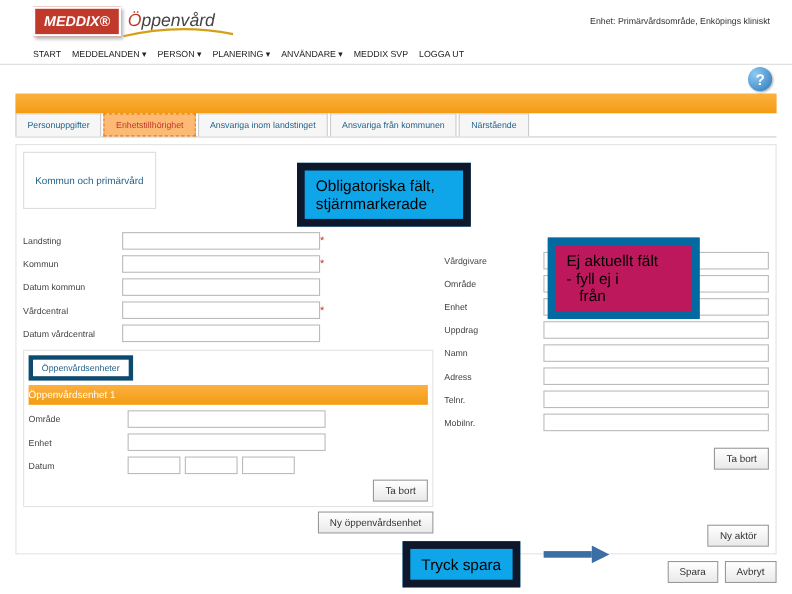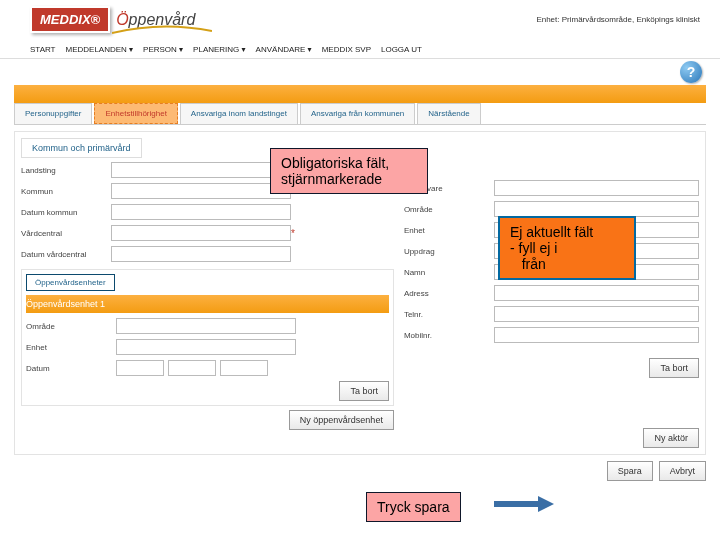--- a/index.html
+++ b/index.html
@@ -13,37 +13,37 @@
   .user-text { font-size: 8px; color: #333; }
   .menubar { display: flex; gap: 10px; padding: 4px 30px; border-bottom: 1px solid #ddd; font-size: 8px; color: #222; margin-top: 6px; }
   .menubar span { cursor: pointer; }
   .help-row { display: flex; justify-content: flex-end; padding: 2px 18px; }
   .help-icon { width: 22px; height: 22px; border-radius: 50%; background: radial-gradient(circle at 30% 30%, #8ecaf2, #2a76b8); color: #fff; display: flex; align-items: center; justify-content: center; font-size: 14px; font-weight: bold; box-shadow: 1px 1px 2px rgba(0,0,0,.3); }
   .orange-bar { height: 18px; background: linear-gradient(#fcb040,#f39c12); margin: 0 14px; }
   .tabstrip { display: flex; margin: 0 14px; border-bottom: 1px solid #ccc; }
   .tab { padding: 5px 10px; font-size: 8px; border: 1px solid #ccc; border-bottom: none; background: #f6f6f6; margin-right: 2px; color: #24648b; }
   .tab.active { border: 1px dashed #e67e22; color: #c0392b; background: #fdba74; }
   .content { margin: 6px 14px; border: 1px solid #e3e3e3; padding: 6px; position: relative; }
-  .section-title { display: inline-block; padding: 4px 10px; color: #24648b; font-size: 9px; border: 1px solid #ddd; background: #fff; margin-bottom: 0; }
+  .section-title { display: inline-block; padding: 20px 10px; color: #24648b; font-size: 9px; border: 1px solid #ddd; background: #fff; margin-bottom: 17px; }
   .form-grid { display: flex; }
   .leftcol { width: 55%; }
   .rightcol { width: 45%; padding-left: 10px; }
   .row { display: flex; align-items: center; margin: 3px 0; min-height: 18px; }
   .lbl { width: 90px; font-size: 8px; color: #444; }
   .inp { flex: 1; height: 16px; border: 1px solid #bbb; background: #fff; }
   .inp.sel { width: 180px; flex: none; }
   .star { width: 10px; color: #c0392b; font-size: 10px; }
   .subsection { border: 1px solid #e3e3e3; margin-top: 6px; padding: 4px; }
-  .sub-title { display: inline-block; padding: 3px 8px; font-size: 8px; color: #24648b; border: 1px solid #0c4a6e; }
+  .sub-title { display: inline-block; padding: 3px 8px; font-size: 8px; color: #24648b; border: 4px solid #0c4a6e; }
   .openvard-hdr { display: block; padding: 4px 0; background: linear-gradient(#fcb040,#f39c12); color: #fff; font-size: 9px; margin: 4px 0; }
   .btn-row { display: flex; justify-content: flex-end; gap: 6px; margin-top: 4px; }
   .btn { padding: 4px 10px; font-size: 9px; border: 1px solid #999; background: linear-gradient(#fff,#e9e9e9); color: #333; cursor: pointer; }
   .footer-btns { display: flex; justify-content: flex-end; gap: 6px; margin: 4px 14px; }
-  .annotation { position: absolute; background: #fca5a5; border: 1px solid #0f172a; padding: 6px 10px; font-size: 14px; color: #000; z-index: 50; }
-  .annot-box2 { background: #f97316; border: 2px solid #0369a1; }
+  .annotation { position: absolute; background: #0ea5e9; border: 7px solid #0f172a; padding: 6px 10px; font-size: 14px; color: #000; z-index: 50; }
+  .annot-box2 { background: #be185d; border: 7px solid #0369a1; }
   .arrow { position: absolute; width: 60px; height: 16px; z-index: 50; }
   .arrow svg { width: 100%; height: 100%; }
   .date-inp { width: 48px; height: 16px; border: 1px solid #bbb; background: #fff; }
   .triple { display: flex; gap: 4px; }
 </style>
 </head>
 <body>
 
 <div class="header">
   <div class="logo-area">

